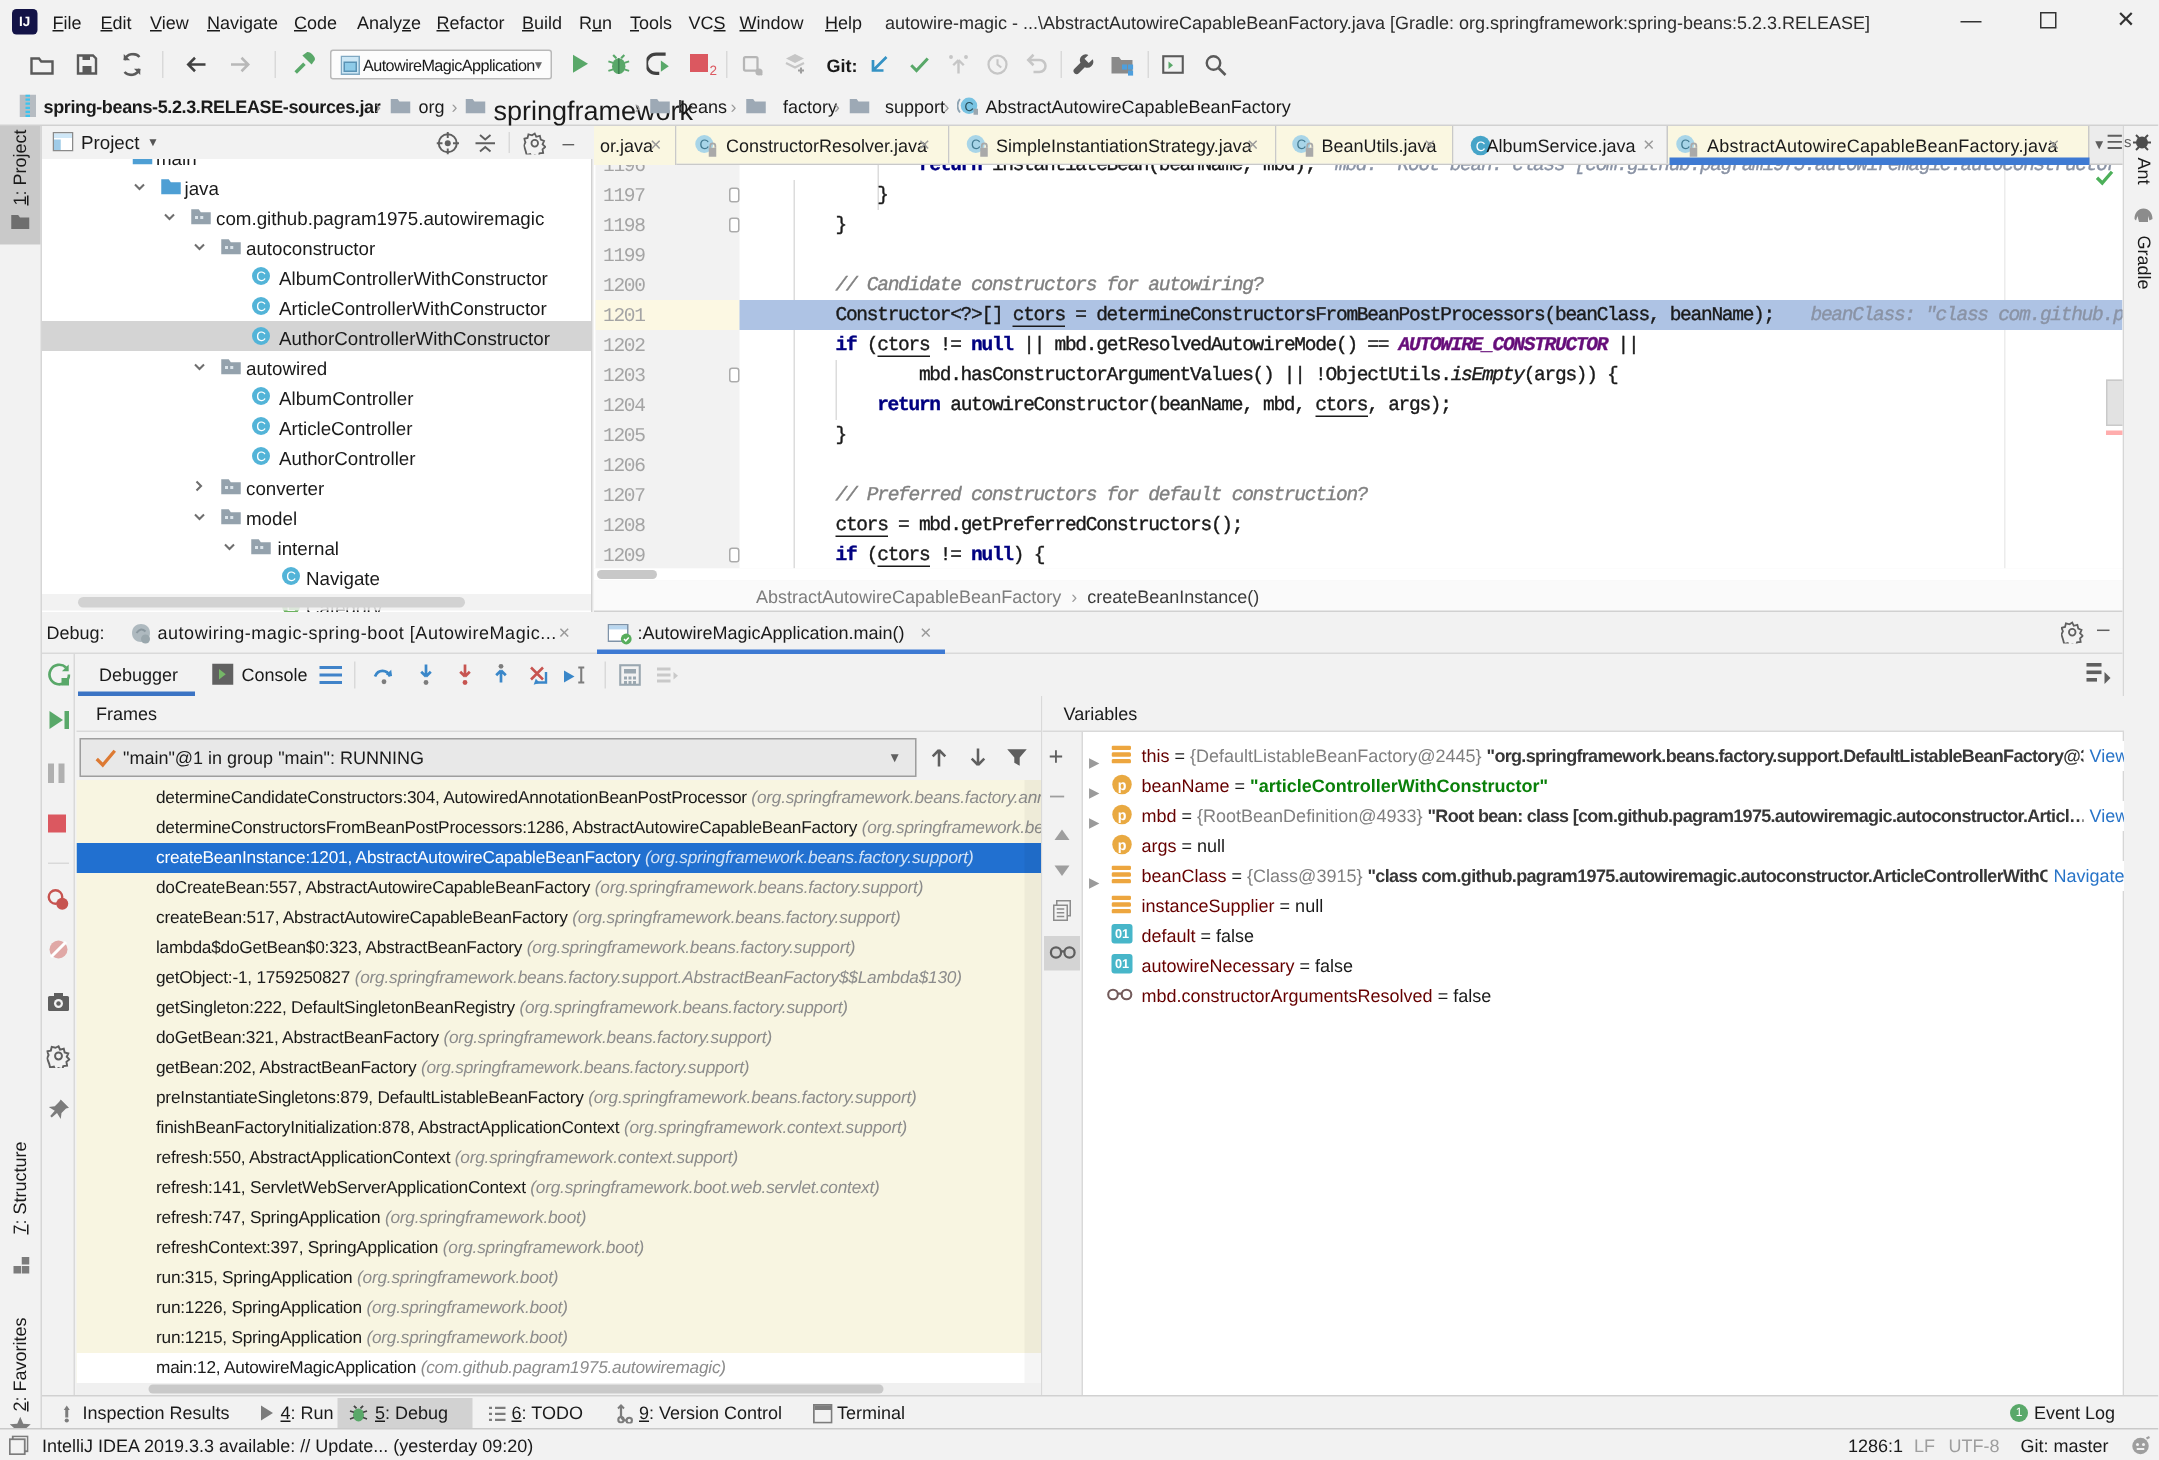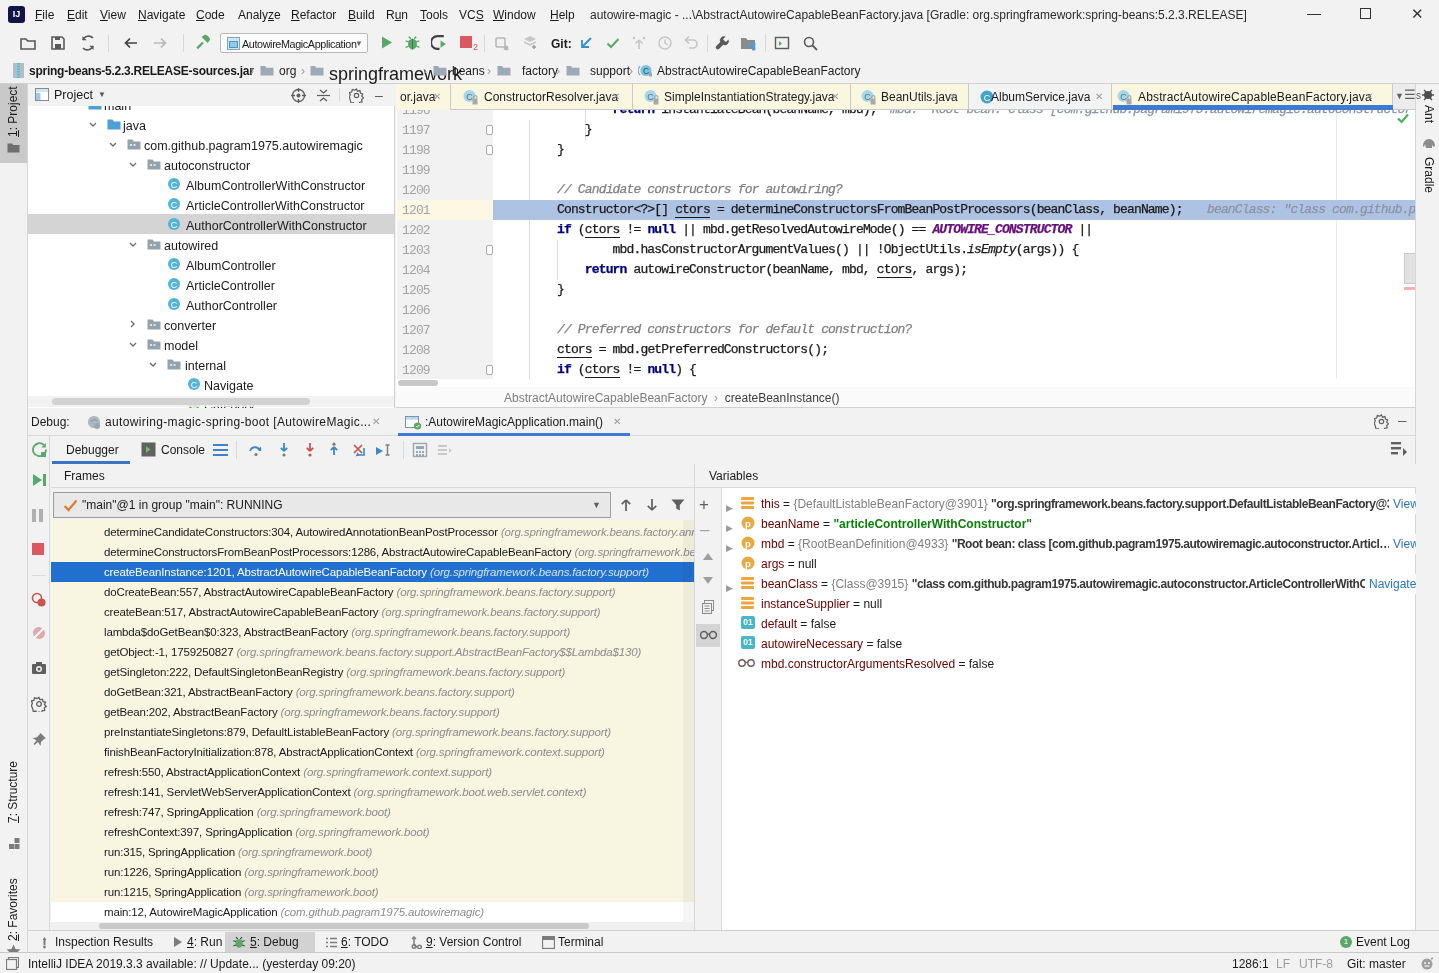--- a/index.html
+++ b/index.html
@@ -699,21 +699,21 @@
       </svg>
   </div>
   <div class="a" style="left:28px;top:24px;width:693px;height:442px;overflow:hidden">
     <div class="vrow" style="left:0;top:5px;width:693px">
       <span class="a chev" style="left:3px;top:5px">▶</span>
       <svg class="icon" style="left:18px;top:4px" width="13" height="12" viewBox="0 0 13 12">
           <rect x="0" y="0" width="13" height="3" rx="1" fill="#eda63f"></rect>
           <rect x="0" y="4.5" width="13" height="3" rx="1" fill="#eda63f"></rect>
           <rect x="0" y="9" width="13" height="3" rx="1" fill="#eda63f"></rect>
         </svg>
-      <div class="a pre" style="left:38px;top:1px"><span class="vname">this</span> = <span class="vtype">{DefaultListableBeanFactory@3901}</span> <span class="b" style="color:#373737;letter-spacing:-0.46px">"org.springframework.beans.factory.support.DefaultListableBeanFactory@3…</span></div>
+      <div class="a pre" style="left:38px;top:1px"><span class="vname">this</span> = <span class="vtype">{DefaultListableBeanFactory@2445}</span> <span class="b" style="color:#373737;letter-spacing:-0.46px">"org.springframework.beans.factory.support.DefaultListableBeanFactory@3…</span></div>
       <div class="a" style="left:666px;top:1px;background:#fff;padding-left:4px"><span class="vlink">View</span></div>
     </div>
     <div class="vrow" style="left:0;top:25px;width:693px">
       <span class="a chev" style="left:3px;top:5px">▶</span>
       <svg class="icon" style="left:18px;top:3px" width="14" height="14" viewBox="0 0 14 14">
           <circle cx="7" cy="7" r="6.5" fill="#e9a941"></circle>
           <text x="7" y="10.5" font-size="9.5" fill="#fff" text-anchor="middle" font-family="Liberation Sans" font-weight="bold">p</text>
         </svg>
       <div class="a pre" style="left:38px;top:1px"><span class="vname">beanName</span> = <span class="b" style="color:#0a800a">"articleControllerWithConstructor"</span></div>
     </div>

